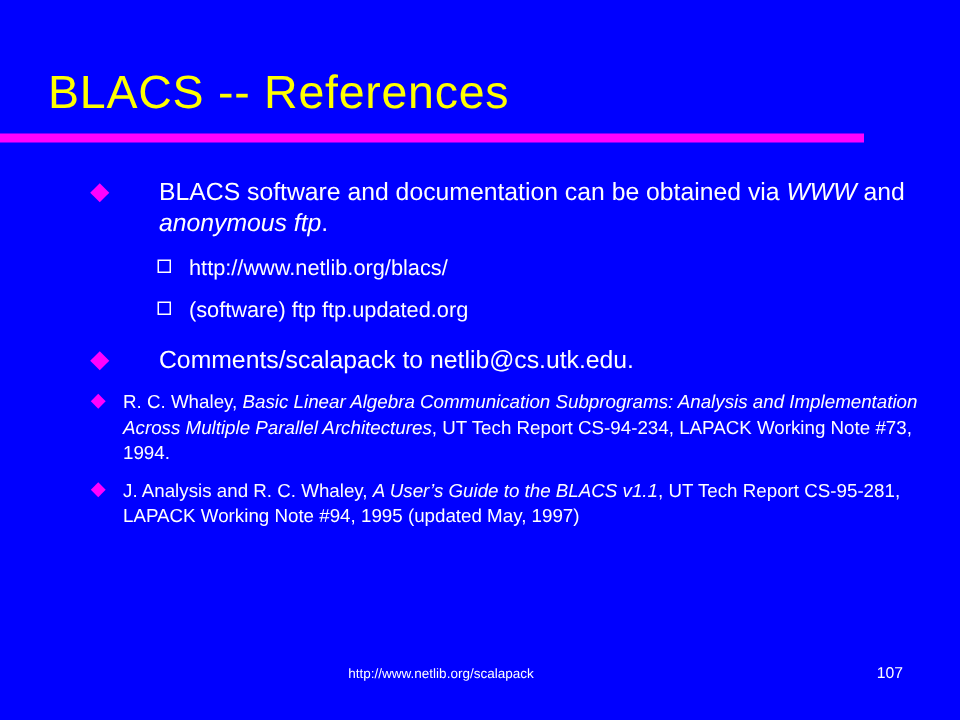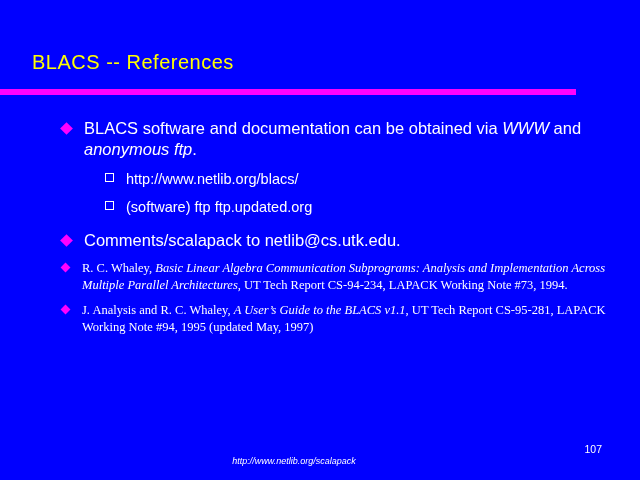--- a/index.html
+++ b/index.html
@@ -28,21 +28,21 @@
     left: 0;
     top: 44px;
     width: 640px;
     height: 52px;
   }
   #slide-title {
     position: absolute;
     left: 32px;
     top: 0px;
     color: #ffff00;
-    font-size: 20px;
+    font-size: 31px;
     line-height: 36px;
     letter-spacing: 0.5px;
     white-space: nowrap;
   }
   #title-rule {
     position: absolute;
     left: 0px;
     top: 45px;
     width: 576px;
     height: 6px;
@@ -58,21 +58,21 @@
   }
 
   .bullet-row {
     position: relative;
     display: flex;
     align-items: flex-start;
   }
 
   
   .lvl1 {
-    padding-left: 84px;
+    padding-left: 106px;
     padding-right: 18px;
     margin-bottom: 2px;
   }
   .lvl1 .marker {
     position: absolute;
     left: 82px;
     top: 6px;
     margin-left: -20px;
   }
   .lvl1 .text {
@@ -108,21 +108,20 @@
   .lvl1s .marker {
     position: absolute;
     left: 82px;
     top: 4px;
     margin-left: -20px;
   }
   .lvl1s .text {
     color: #ffffff;
     font-size: 12.5px;
     line-height: 17px;
-    font-family: Liberation Serif, serif;
   }
 
   
   .diamond {
     width: 9px;
     height: 9px;
     background: #ff00ff;
     transform: rotate(45deg);
     display: block;
   }
@@ -149,27 +148,26 @@
   #footer {
     position: absolute;
     left: 0;
     top: 443px;
     width: 640px;
     height: 20px;
   }
   #footer-url {
     position: absolute;
     left: 0;
-    top: 12px;
+    top: 0;
     width: 588px;
     text-align: center;
     color: #ffffff;
     font-size: 9px;
     line-height: 12px;
-    font-style: italic;
   }
   #page-number {
     position: absolute;
     right: 38px;
     top: 0;
     color: #ffffff;
     font-size: 10.5px;
     line-height: 12px;
   }
 </style>

